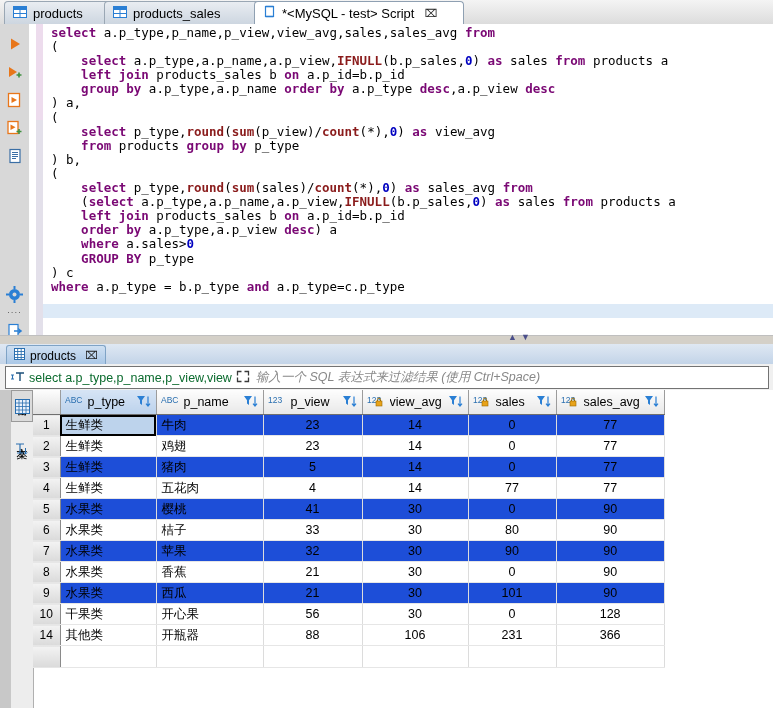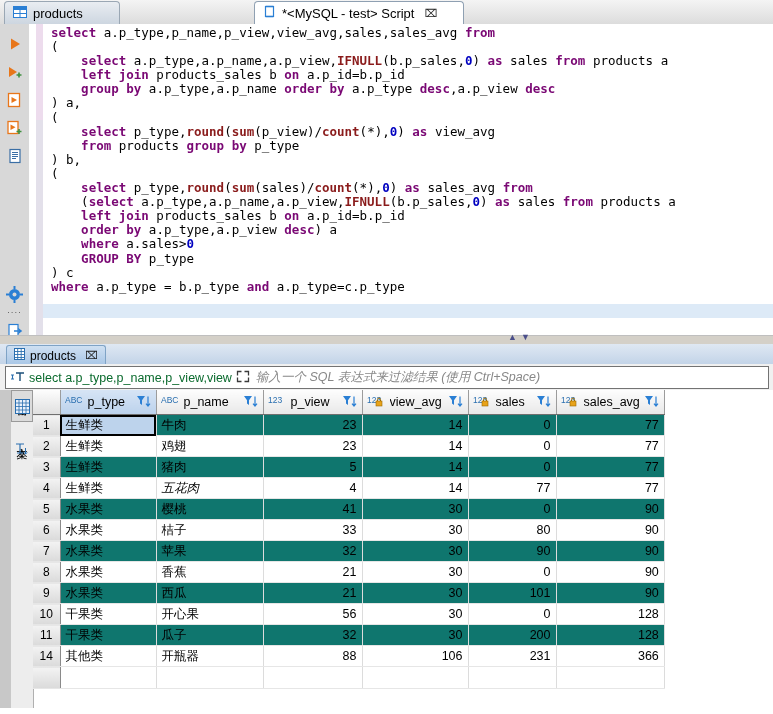--- a/index.html
+++ b/index.html
@@ -158,28 +158,28 @@
   .thin{display:flex;align-items:center;gap:4px;height:24px;}
   .thlabel{flex:1 1 auto;overflow:hidden;text-overflow:ellipsis;}
   .sorticon{flex:0 0 auto;}
   .typeicon{flex:0 0 auto;}
 
   table.grid td{
     height:21px;padding:0 5px;box-sizing:border-box;
     border-right:1px solid #dcdcdc;border-bottom:1px solid #e6e6e6;
     white-space:nowrap;overflow:hidden;
   }
-  table.grid tr.alt td{background:#0f766e;}
+  table.grid tr.alt td{background:#1d4ed8;}
   table.grid tr td.rn{
     background:linear-gradient(#f3f3f3,#dadada);
     border-right:1px solid #8a8a8a;
     text-align:center;color:#000;font-size:12px;
   }
   table.grid tr.alt td.rn{background:linear-gradient(#f3f3f3,#dadada);}
-  td.num{text-align:right;}
+  td.num{text-align:center;}
   td.cellsel{
     outline:2px solid #000;outline-offset:-2px;
     background:#bdd3ec !important;
   }
   tr.emptyrow td{height:22px;background:#fff;}
   tr.emptyrow td.rn{background:linear-gradient(#f3f3f3,#dadada);}
   .botbar{
     position:absolute;left:0;top:708px;width:773px;height:6px;background:#ffffff;
   }
 </style>
@@ -192,20 +192,31 @@
     <div class="tab" id="etab0" style="left:4px;width:96px;">
       <span class="tab-icon">
         <svg width="14" height="12" viewBox="0 0 14 12">
             <rect x="0.5" y="0.5" width="13" height="11" fill="#fff" stroke="#2a7fd4"></rect>
             <rect x="1" y="1" width="12" height="3" fill="#2a7fd4"></rect>
             <line x1="7" y1="4" x2="7" y2="11.5" stroke="#2a7fd4"></line>
             <line x1="1" y1="7.5" x2="13" y2="7.5" stroke="#2a7fd4"></line>
           </svg>
       </span>
       <span>products</span>
+    </div>
+    <div class="tab" id="etab1" style="left:104px;width:146px;">
+      <span class="tab-icon">
+        <svg width="14" height="12" viewBox="0 0 14 12">
+            <rect x="0.5" y="0.5" width="13" height="11" fill="#fff" stroke="#2a7fd4"></rect>
+            <rect x="1" y="1" width="12" height="3" fill="#2a7fd4"></rect>
+            <line x1="7" y1="4" x2="7" y2="11.5" stroke="#2a7fd4"></line>
+            <line x1="1" y1="7.5" x2="13" y2="7.5" stroke="#2a7fd4"></line>
+          </svg>
+      </span>
+      <span>products_sales</span>
     </div>
     <div class="tab active" id="etab2" style="left:254px;width:190px;">
       <span class="tab-icon">
         <svg width="13" height="13" viewBox="0 0 13 13">
             <path d="M2.5 1.5h8v10h-8z" fill="#fff" stroke="#2a7fd4" stroke-width="1.2"></path>
             <path d="M2.5 1.5h8" stroke="#2a7fd4" stroke-width="1.6"></path>
             <path d="M2.5 11.5h8" stroke="#2a7fd4" stroke-width="1.6"></path>
           </svg>
       </span>
       <span>*&lt;MySQL - test&gt; Script</span>
@@ -447,21 +458,21 @@
             <td style="width: 96px;">生鲜类</td>
             <td style="width: 107px;">猪肉</td>
             <td class="num" style="width: 99px;">5</td>
             <td class="num" style="width: 106px;">14</td>
             <td class="num" style="width: 88px;">0</td>
             <td class="num" style="width: 107px;">77</td>
           </tr>
           <tr>
             <td class="rn">4</td>
             <td style="width: 96px;">生鲜类</td>
-            <td style="width: 107px; font-style: italic;">五花肉</td>
+            <td style="width: 107px;">五花肉</td>
             <td class="num" style="width: 99px;">4</td>
             <td class="num" style="width: 106px;">14</td>
             <td class="num" style="width: 88px;">77</td>
             <td class="num" style="width: 107px;">77</td>
           </tr>
           <tr class="alt">
             <td class="rn">5</td>
             <td style="width: 96px;">水果类</td>
             <td style="width: 107px;">樱桃</td>
             <td class="num" style="width: 99px;">41</td>
@@ -507,29 +518,20 @@
           </tr>
           <tr>
             <td class="rn">10</td>
             <td style="width: 96px;">干果类</td>
             <td style="width: 107px;">开心果</td>
             <td class="num" style="width: 99px;">56</td>
             <td class="num" style="width: 106px;">30</td>
             <td class="num" style="width: 88px;">0</td>
             <td class="num" style="width: 107px;">128</td>
           </tr>
-          <tr class="alt">
-            <td class="rn">11</td>
-            <td style="width: 96px;">干果类</td>
-            <td style="width: 107px;">瓜子</td>
-            <td class="num" style="width: 99px;">32</td>
-            <td class="num" style="width: 106px;">30</td>
-            <td class="num" style="width: 88px;">200</td>
-            <td class="num" style="width: 107px;">128</td>
-          </tr>
           <tr>
             <td class="rn">14</td>
             <td style="width: 96px;">其他类</td>
             <td style="width: 107px;">开瓶器</td>
             <td class="num" style="width: 99px;">88</td>
             <td class="num" style="width: 106px;">106</td>
             <td class="num" style="width: 88px;">231</td>
             <td class="num" style="width: 107px;">366</td>
           </tr>
           <tr class="emptyrow">

